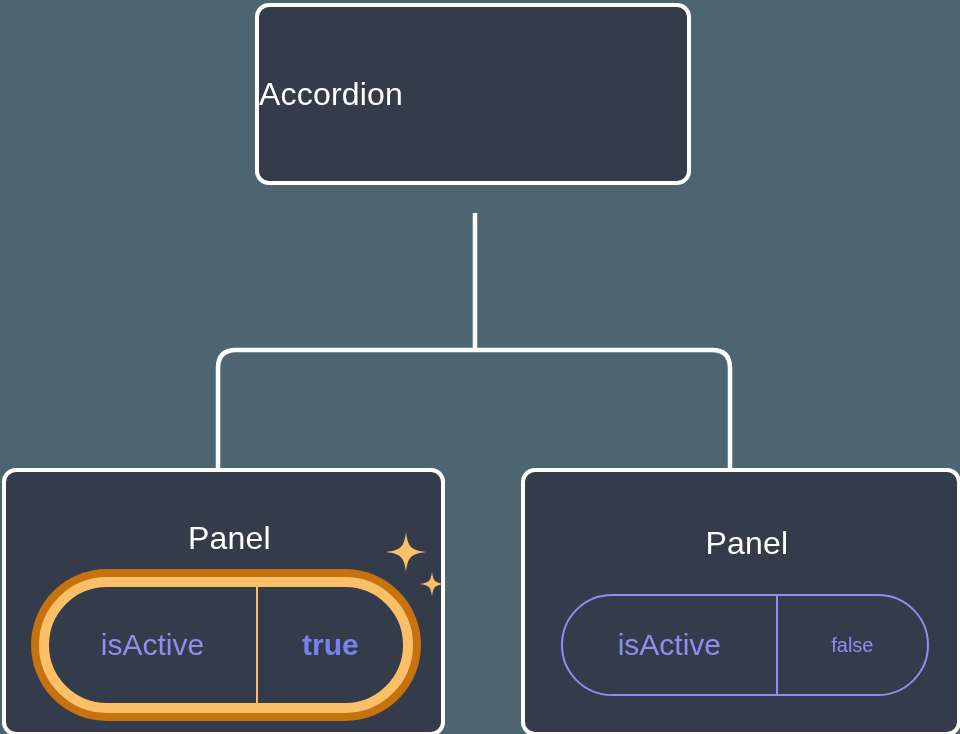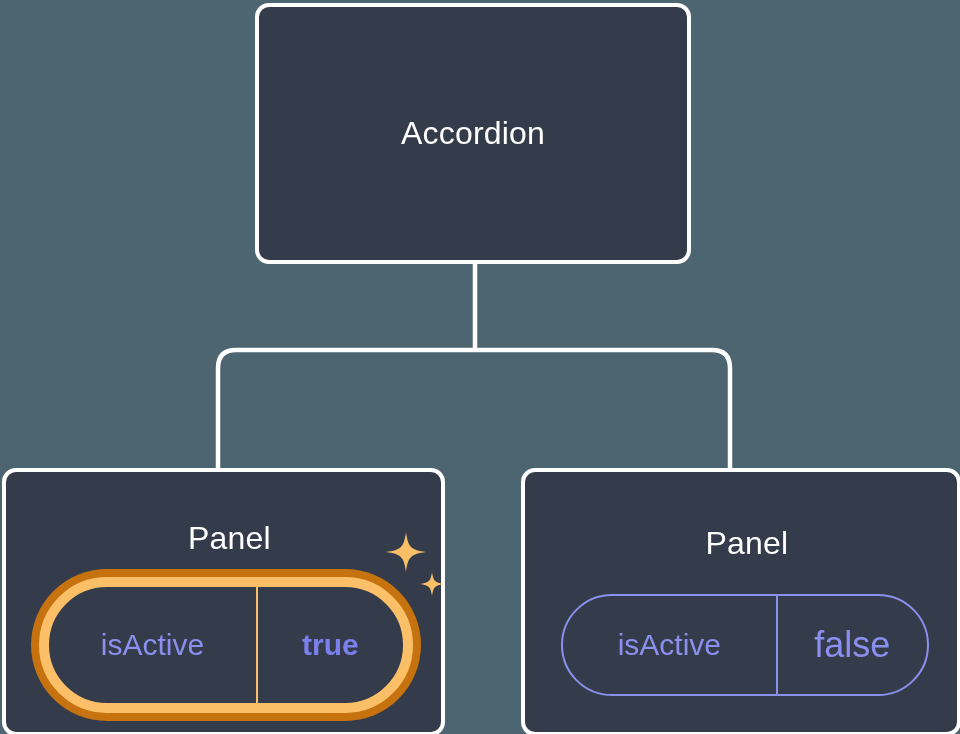--- a/index.html
+++ b/index.html
@@ -49,24 +49,23 @@
     text-align: center;
     letter-spacing: 0.2px;
     white-space: nowrap;
   }
 
   
   #node-accordion {
     left: 255px;
     top: 3px;
     width: 436px;
-    height: 261px;
+    height: 182px;
     display: flex;
     align-items: center;
-    justify-content: center;
   }
 
   
   .panel-node {
     top: 468px;
     height: 268px;
     border-bottom-left-radius: 14px;
     border-bottom-right-radius: 14px;
   }
   #node-panel-left {
@@ -113,21 +112,21 @@
   .prop-pill.inactive .prop-key {
     flex: 0 0 59%;
     color: #8b90ef;
     font-size: 30px;
     font-weight: 400;
     border-right: 2px solid #8b90ef;
   }
   .prop-pill.inactive .prop-val {
     flex: 1 1 auto;
     color: #8b90ef;
-    font-size: 36px;
+    font-size: 20px;
     font-weight: 400;
   }
 
   
   .prop-pill.active {
     left: 33px;
     top: 105px;
     width: 374px;
     height: 136px;
     border: 10px solid #fbbf68;

